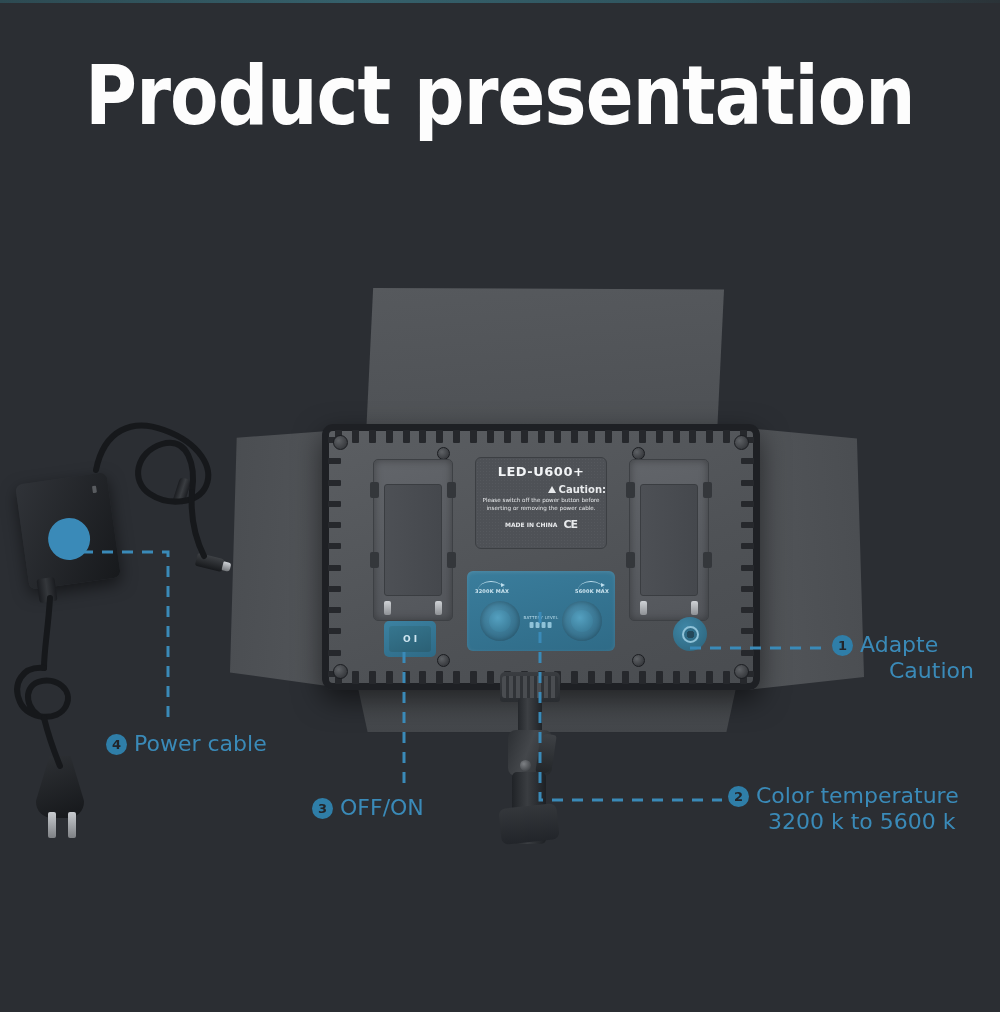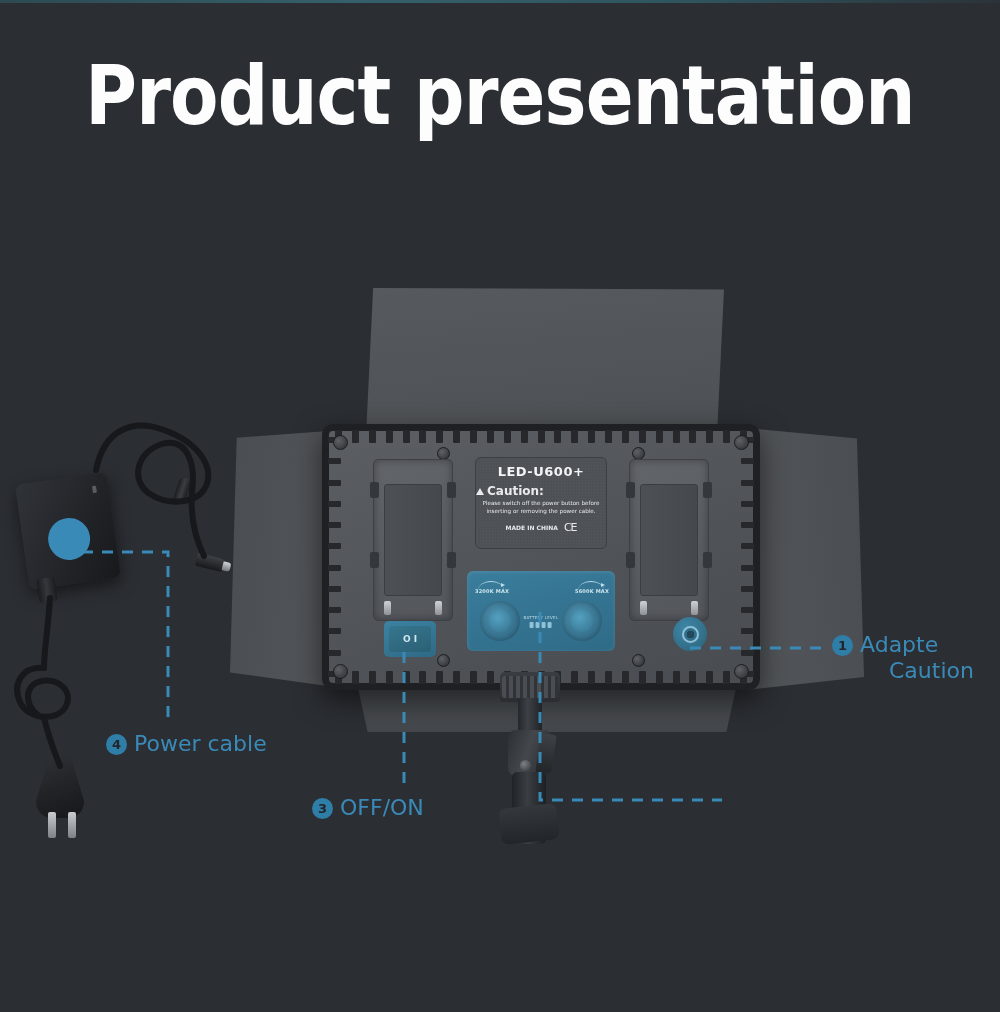--- a/index.html
+++ b/index.html
@@ -81,28 +81,28 @@
   .caution{
     position:absolute;left:50%;top:26px;transform:translateX(-50%);
     width:132px;height:92px;border-radius:6px;
     background:#4e5156;
     background-image:radial-gradient(#55585d 1px,transparent 1px);
     background-size:3px 3px;
     border:1px solid #3c3f43;
     color:#e8eaec;text-align:center;padding-top:6px;box-sizing:border-box;
   }
   .caution .model{font-weight:bold;font-size:13px;letter-spacing:.5px;color:#f2f4f6;}
-  .caution .cautrow{display:flex;align-items:center;justify-content:flex-start;gap:3px;
-    margin-top:5px;font-size:12px;font-weight:bold;}
+  .caution .cautrow{display:flex;align-items:center;justify-content:flex-end;gap:3px;
+    margin-top:5px;font-size:10px;font-weight:bold;}
   .tri{width:0;height:0;border-left:4px solid transparent;border-right:4px solid transparent;
     border-bottom:7px solid #e8eaec;}
   .caution .body{font-size:5.6px;line-height:1.35;margin-top:2px;padding:0 6px;}
   .caution .made{display:flex;align-items:center;justify-content:center;gap:6px;
     margin-top:6px;font-size:6px;font-weight:bold;}
-  .cemark{font-size:11px;font-weight:normal;letter-spacing:-1px;}
+  .cemark{font-size:11px;font-weight:bold;letter-spacing:-1px;}
 
   
   .ctrl{position:absolute;left:50%;top:140px;transform:translateX(-50%);
     width:148px;height:80px;border-radius:6px;
     background:linear-gradient(165deg,#3a7d9c,#2f6b87);
     box-shadow:inset 0 1px 4px rgba(255,255,255,.12);}
   .knob{position:absolute;top:30px;width:40px;height:40px;border-radius:50%;
     background:radial-gradient(circle at 38% 32%,#4a8dab,#2e6580);
     box-shadow:inset 0 0 6px rgba(0,0,0,.3);}
   .knob.l{left:13px;} .knob.r{right:13px;}
@@ -414,20 +414,24 @@
       <path d="M540,612 L540,800 L722,800"></path>
       <path d="M404,652 L404,788"></path>
     </g>
   </svg>
 
   <div class="callout c1">
     <span class="cnum">1</span><span>Adapte</span>
     <span class="l2">Caution</span>
   </div>
 
+  <div class="callout c2">
+    <span class="cnum">2</span><span>Color temperature</span>
+    <span class="l2">3200 k to 5600 k</span>
+  </div>
 
   <div class="callout c3">
     <span class="cnum">3</span><span>OFF/ON</span>
   </div>
 
   <div class="callout c4">
     <span class="cnum">4</span><span>Power cable</span>
   </div>
 
 </div>

